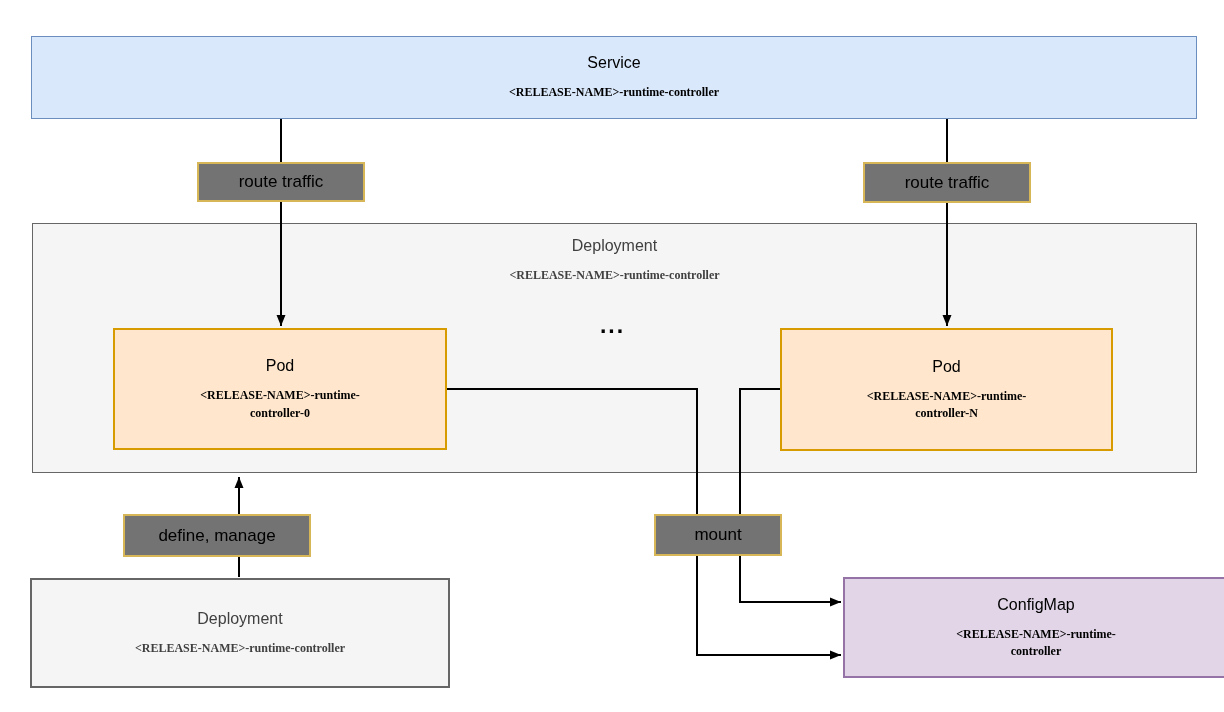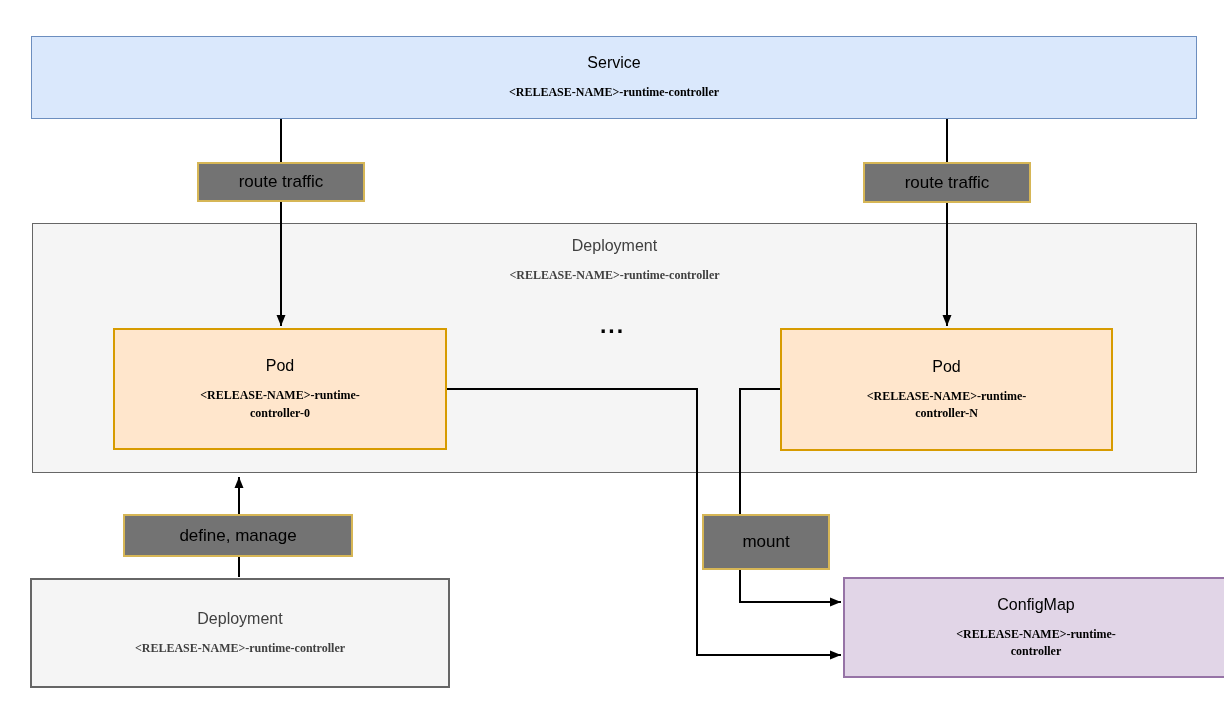--- a/index.html
+++ b/index.html
@@ -32,22 +32,22 @@
   
   .connectors{position:absolute;left:0;top:0;z-index:5;pointer-events:none;}
   .edge{fill:none;stroke:#000000;stroke-width:2;}
   
   .edge-label{
     position:absolute;z-index:10;box-sizing:border-box;background:#737373;border:2px solid #d6b656;
     display:flex;align-items:center;justify-content:center;font-size:17px;color:#000;
   }
   #lbl-route-left{left:197px;top:162px;width:168px;height:40px;}
   #lbl-route-right{left:863px;top:162px;width:168px;height:41px;}
-  #lbl-define{left:123px;top:514px;width:230px;height:43px;}
-  #lbl-mount{left:654px;top:514px;width:128px;height:56px;margin-left:48px;}
+  #lbl-define{left:123px;top:514px;width:188px;height:43px;}
+  #lbl-mount{left:654px;top:514px;width:128px;height:42px;}
   
   .ellipsis{
     position:absolute;left:585px;top:312px;width:55px;z-index:6;text-align:center;
     font-weight:bold;font-size:23px;letter-spacing:2px;color:#000;
   }
 </style>
 </head>
 <body>
 
 <div class="canvas">

